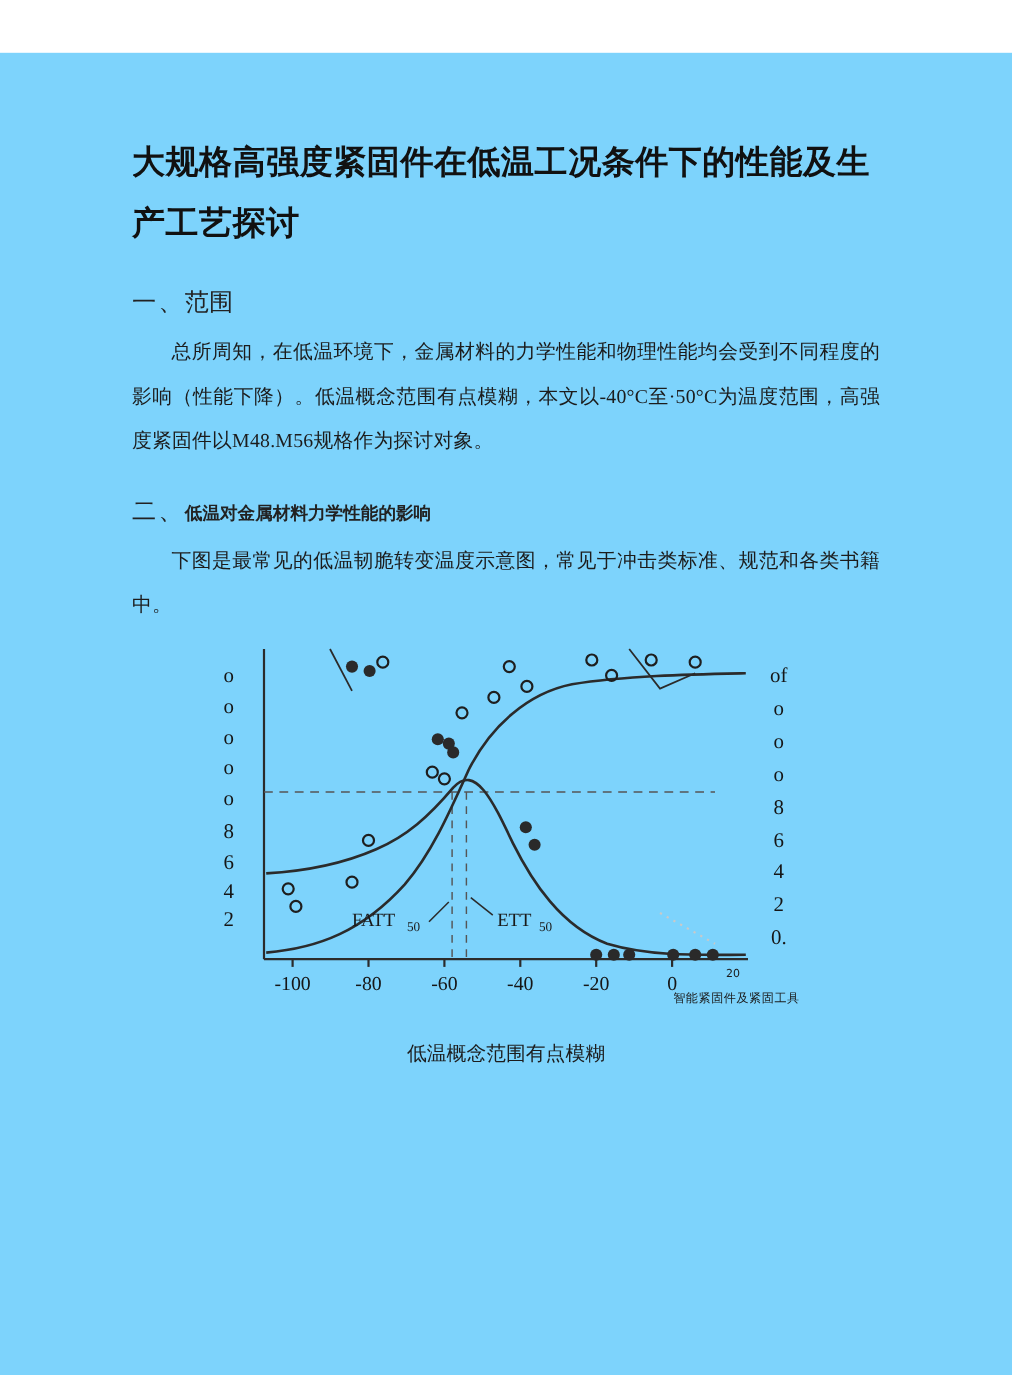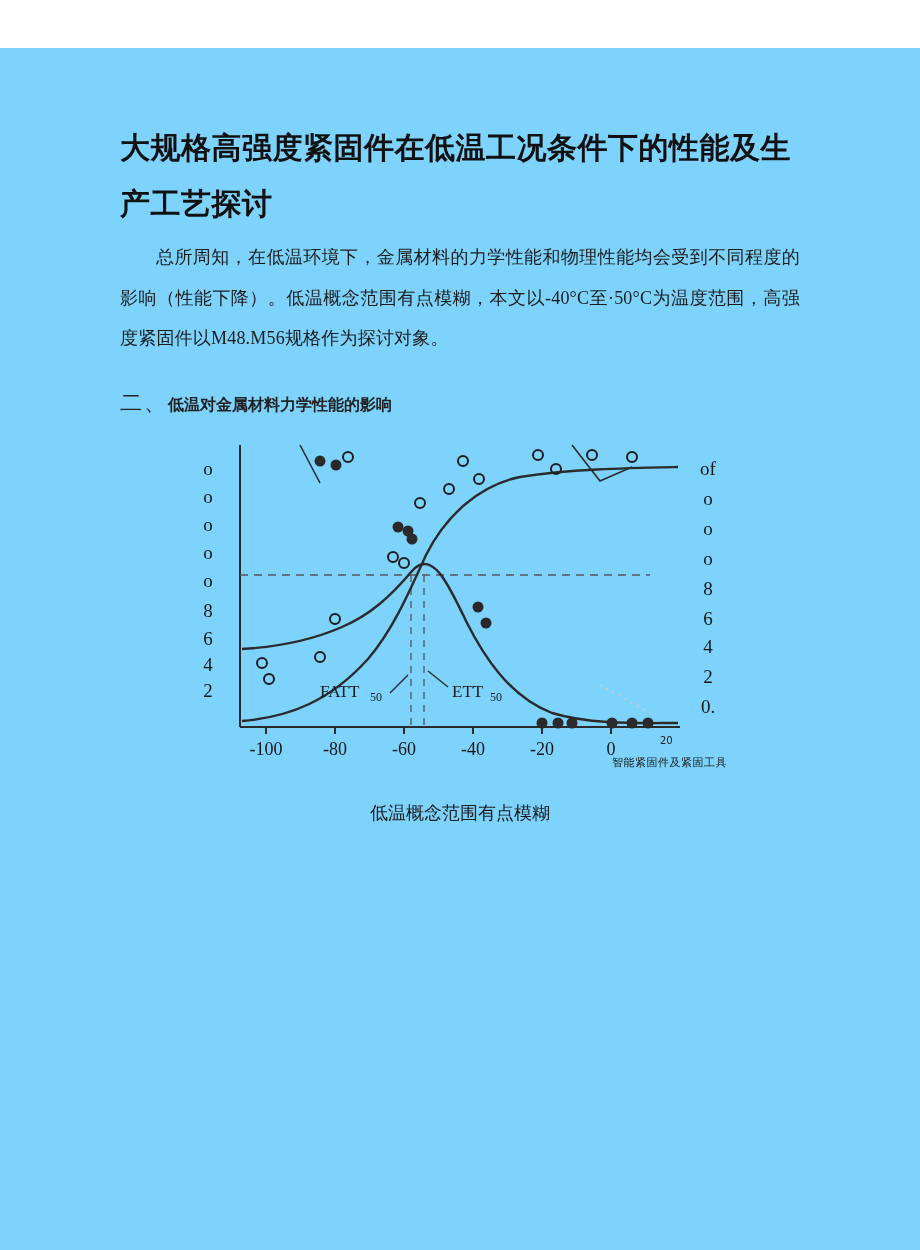--- a/index.html
+++ b/index.html
@@ -119,25 +119,29 @@
   }
 </style>
 </head>
 <body>
 
 <div class="page">
   <div class="content">
 
     <h1 class="doc-title">大规格高强度紧固件在低温工况条件下的性能及生产工艺探讨</h1>
 
+    <h2 class="h2">
+      <span class="num">一、</span><span>范围</span>
+    </h2>
     <p class="body indent">总所周知，在低温环境下，金属材料的力学性能和物理性能均会受到不同程度的影响（性能下降）。低温概念范围有点模糊，本文以-40°C至·50°C为温度范围，高强度紧固件以M48.M56规格作为探讨对象。</p>
 
     <h2 class="h2">
       <span class="num">二、</span><span class="bold-run">低温对金属材料力学性能的影响</span>
     </h2>
+    <p class="body indent">下图是最常见的低温韧脆转变温度示意图，常见于冲击类标准、规范和各类书籍中。</p>
 
     <div class="figure">
       <svg class="figure-img" viewBox="0 0 560 340">
 
         <line x1="60" y1="10" x2="60" y2="292" stroke="#2b2b2b" stroke-width="2"></line>
         <line x1="60" y1="292" x2="500" y2="292" stroke="#2b2b2b" stroke-width="2"></line>
 
         <line x1="60" y1="140" x2="470" y2="140" stroke="#555" stroke-width="1.3" stroke-dasharray="8,6"></line>
         <line x1="231" y1="140" x2="231" y2="292" stroke="#555" stroke-width="1.3" stroke-dasharray="7,6"></line>
         <line x1="244" y1="140" x2="244" y2="292" stroke="#555" stroke-width="1.3" stroke-dasharray="7,6"></line>

